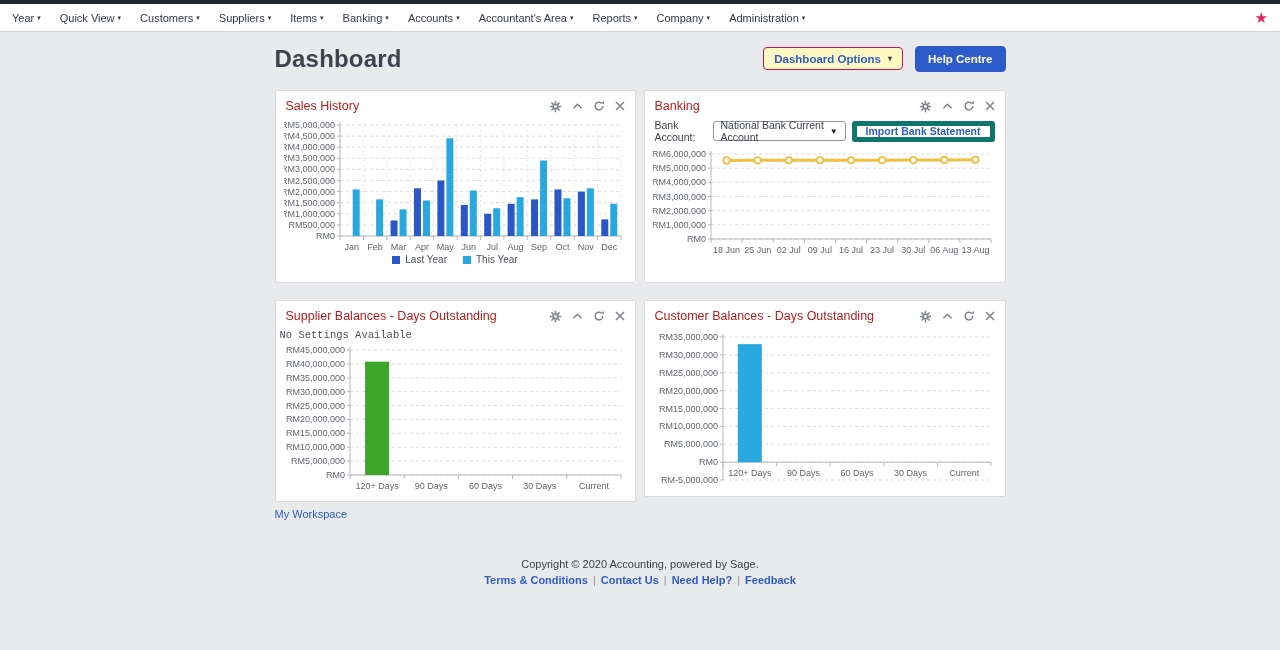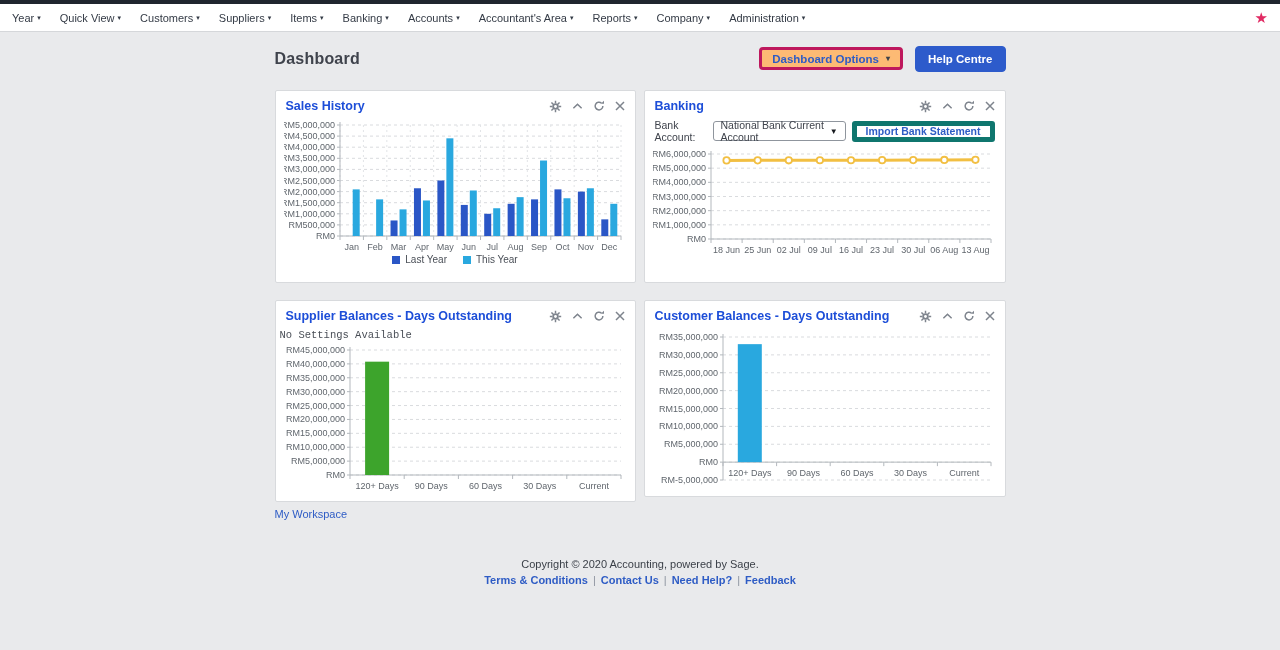--- a/index.html
+++ b/index.html
@@ -19,42 +19,42 @@
   }
   .nav-item {
     font-size:11px; color:#333a45; margin-right:19px; cursor:pointer;
     display:flex; align-items:center; gap:3px; white-space:nowrap;
   }
   .caret { font-size:7px; color:#333a45; line-height:1; }
   .nav-star { margin-left:auto; color:#e12a63; font-size:15px; cursor:pointer; line-height:1; }
 
   .content { width:731px; margin:0 auto; }
   .page-header { display:flex; align-items:center; margin:13px 0 18px; height:27px; }
-  .page-title { font-size:16px; font-weight:700; color:#3f434c; letter-spacing:.2px; }
+  .page-title { font-size:24px; font-weight:700; color:#3f434c; letter-spacing:.2px; }
   .header-actions { margin-left:auto; display:flex; gap:12px; align-items:center; }
   .btn-outline {
-    background:#fdba74; border:3px solid #be185d; border-radius:4px;
+    background:#fef9c3; border:1px solid #be185d; border-radius:4px;
     color:#2e5cc5; font-weight:700; font-size:11.5px; height:23px;
     padding:0 10px; display:flex; align-items:center; gap:7px; cursor:pointer;
   }
   .btn-outline .caret { color:#3e4149; font-size:8px; }
   .btn-primary {
     background:#2d5bcb; border:1px solid #2d5bcb; border-radius:4px;
     color:#fff; font-weight:700; font-size:11.5px; height:23px;
     padding:12px 12px; display:flex; align-items:center; cursor:pointer;
   }
 
   .widgets { display:grid; grid-template-columns:361px 362px; column-gap:8px; row-gap:17px; align-items:start; }
   .panel { background:#fff; border:1px solid #d8dadd; border-radius:2px; overflow:hidden; }
   #panel-sales { height:193px; }
   #panel-banking { height:193px; }
   #panel-supplier { height:202px; }
   #panel-customer { height:197px; }
   .panel-header { display:flex; align-items:center; padding:8px 10px 3px; }
-  .panel-title { font-size:12.5px; font-weight:700; color:#1d4ed8; }
+  .panel-title { font-size:12.5px; font-weight:400; color:#b91c1c; }
   .panel-actions { margin-left:auto; display:flex; gap:10px; color:#7e848d; align-items:center; }
   .panel-actions .icon { cursor:pointer; display:block; line-height:0; }
   .panel-actions svg { display:block; }
 
   .chart { margin:0 8px; }
   #chart-sales { height:134px; margin-top:2px; }
   #chart-banking { height:112px; margin-top:4px; }
   #chart-supplier { height:150px; margin-top:2px; }
   #chart-customer { height:158px; margin-top:4px; }
   svg text.tick { font-family:"Liberation Sans", sans-serif; font-size:9px; fill:#60666d; }

